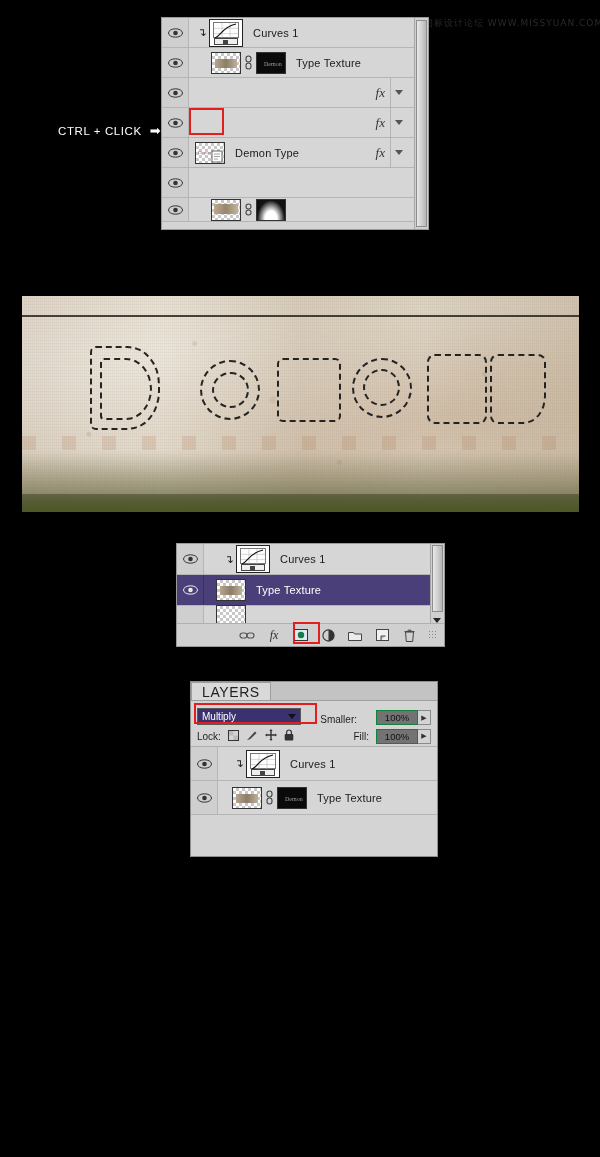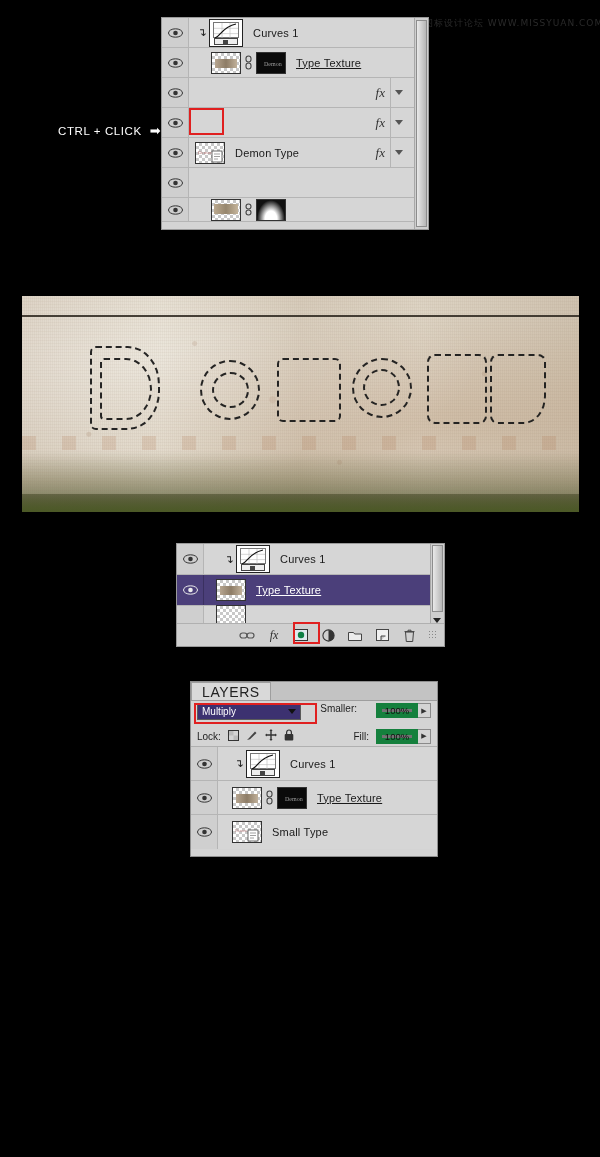--- a/index.html
+++ b/index.html
@@ -19,21 +19,21 @@
   .eye svg{display:block}
   .ps-body{flex:1;display:flex;align-items:center;height:100%;padding-left:6px;min-width:0;}
   .thumb{width:30px;height:22px;border:1px solid #333;box-sizing:border-box;flex:none;position:relative;background:#fff;}
   .checker{
     background-image:
       linear-gradient(45deg,#c8c8c8 25%,transparent 25%,transparent 75%,#c8c8c8 75%),
       linear-gradient(45deg,#c8c8c8 25%,transparent 25%,transparent 75%,#c8c8c8 75%);
     background-size:6px 6px;background-position:0 0,3px 3px;background-color:#fff;
   }
   .lyr-name{font-size:11px;color:#1a1a1a;margin-left:10px;white-space:nowrap;letter-spacing:.2px;}
-  .lyr-name.linked{text-decoration:underline;}
+  .lyr-name.linked{}
   .fx{position:absolute;right:30px;font-style:italic;font-size:13px;color:#333;font-family:"Liberation Serif",serif;}
   .caret{position:absolute;right:12px;width:0;height:0;border-left:4px solid transparent;border-right:4px solid transparent;border-top:5px solid #555;}
   .fxdiv{position:absolute;right:24px;top:0;bottom:0;width:1px;background:#b5b5b5;}
   .indent-arrow{width:14px;color:#222;font-size:11px;text-align:center;flex:none;}
   .curve-thumb{width:32px;height:26px;border:1px solid #222;background:#fff;position:relative;flex:none;}
   .curve-thumb .grid{position:absolute;left:3px;top:2px;right:3px;bottom:8px;border:1px solid #777;}
   .curve-thumb .slider{position:absolute;left:4px;right:4px;bottom:1px;height:5px;border:1px solid #444;background:#eee;}
   .curve-thumb .knob{position:absolute;left:13px;bottom:1px;width:5px;height:5px;background:#444;}
   .mask-thumb{width:30px;height:22px;border:1px solid #333;box-sizing:border-box;background:#0a0a0a;flex:none;}
   .link-ic{width:9px;height:16px;margin:0 3px;flex:none;}
@@ -90,27 +90,27 @@
   #panel2 .ps-row{height:31px;}
   .p2-bottombar{position:absolute;left:0;right:0;bottom:0;height:22px;background:#d0d0d0;
      border-top:1px solid #b0b0b0;display:flex;align-items:center;justify-content:flex-end;padding-right:6px;gap:11px;}
   .tb-ic{width:16px;height:15px;position:relative;display:flex;align-items:center;justify-content:center;color:#2f2f2f;font-size:11px;}
 
   
   #panel3{left:190px;top:681px;width:248px;height:176px;border:1px solid #8f8f8f;background:#d4d4d4;}
   .tabbar{height:18px;background:#c3c3c3;border-bottom:1px solid #9e9e9e;display:flex;align-items:flex-end;}
   .tab{height:17px;padding:0 10px;background:#d9d9d9;border:1px solid #9e9e9e;border-bottom:none;
        display:flex;align-items:center;font-size:14px;color:#222;letter-spacing:.6px;}
-  .blendrow{height:22px;display:flex;align-items:flex-start;padding:2px 6px 0 6px;gap:19px;}
+  .blendrow{height:22px;display:flex;align-items:flex-end;padding:2px 6px 0 6px;gap:19px;}
   .blendsel{width:118px;height:17px;background:#3c3170;border:1px solid #5a5a5a;display:flex;align-items:center;
             justify-content:space-between;padding:0 4px;box-sizing:border-box;}
   .blendsel span{font-size:10px;color:#fff;}
   .blendsel .dn{width:0;height:0;border-left:4px solid transparent;border-right:4px solid transparent;border-top:5px solid #111;}
   .lbl{font-size:10px;color:#1d1d1d;}
-  .numfield{width:42px;height:15px;background:#737373;border:6px solid #15803d;font-size:9.5px;color:#111;
+  .numfield{width:42px;height:15px;background:#737373;border:1px solid #15803d;font-size:9.5px;color:#111;
             display:flex;align-items:center;justify-content:center;box-sizing:border-box;}
   .numarrow{width:13px;height:15px;background:#d4d4d4;border:1px solid #8a8a8a;border-left:none;
             display:flex;align-items:center;justify-content:center;font-size:7px;color:#333;box-sizing:border-box;}
   .lockrow{height:22px;display:flex;align-items:center;padding:0 6px;gap:7px;}
   .lockic{font-size:10px;color:#222;}
   #panel3 .ps-row{height:34px;}
 
   
   #art{position:absolute;left:0;top:880px;width:600px;height:277px;overflow:hidden;background:#3d0409;}
   .cloth{position:absolute;inset:0;
@@ -530,39 +530,19 @@
           <span class="mask-thumb">
             <svg width="28" height="20" viewBox="0 0 28 20">
                 <rect width="28" height="20" fill="#0a0a0a"></rect>
                 <text x="7" y="13" fill="#9a9a9a" font-size="6" font-family="Liberation Serif, serif">Demon</text>
               </svg>
           </span>
           <span class="lyr-name linked">Type Texture</span>
         </div>
       </div>
 
-      <div class="ps-row" style="border-bottom:none">
-        <div class="ps-eyecol">
-          <span class="eye">
-            <svg width="15" height="10" viewBox="0 0 15 10">
-                <ellipse cx="7.5" cy="5" rx="7" ry="4.2" fill="none" stroke="#333" stroke-width="1"></ellipse>
-                <circle cx="7.5" cy="5" r="2.3" fill="#333"></circle>
-              </svg>
-          </span>
-        </div>
-        <div class="ps-body" style="padding-left:14px">
-          <span class="thumb checker">
-            <svg width="28" height="20" viewBox="0 0 28 20" style="position:absolute;left:0;top:0">
-                <text x="2" y="10" fill="#c08a8a" font-size="4" font-family="Liberation Serif, serif">Demon</text>
-                <rect x="15" y="8" width="10" height="11" fill="#fff" stroke="#444" stroke-width=".8"></rect>
-                <path d="M17 11h6M17 13.5h6M17 16h4" stroke="#888" stroke-width=".8"></path>
-              </svg>
-          </span>
-          <span class="lyr-name">Small Type</span>
-        </div>
-      </div>
     </div>
 
     <div class="redbox" style="left:3px;top:21px;width:123px;height:21px;"></div>
   </div>
 
 
 </div>
 
 </body></html>

